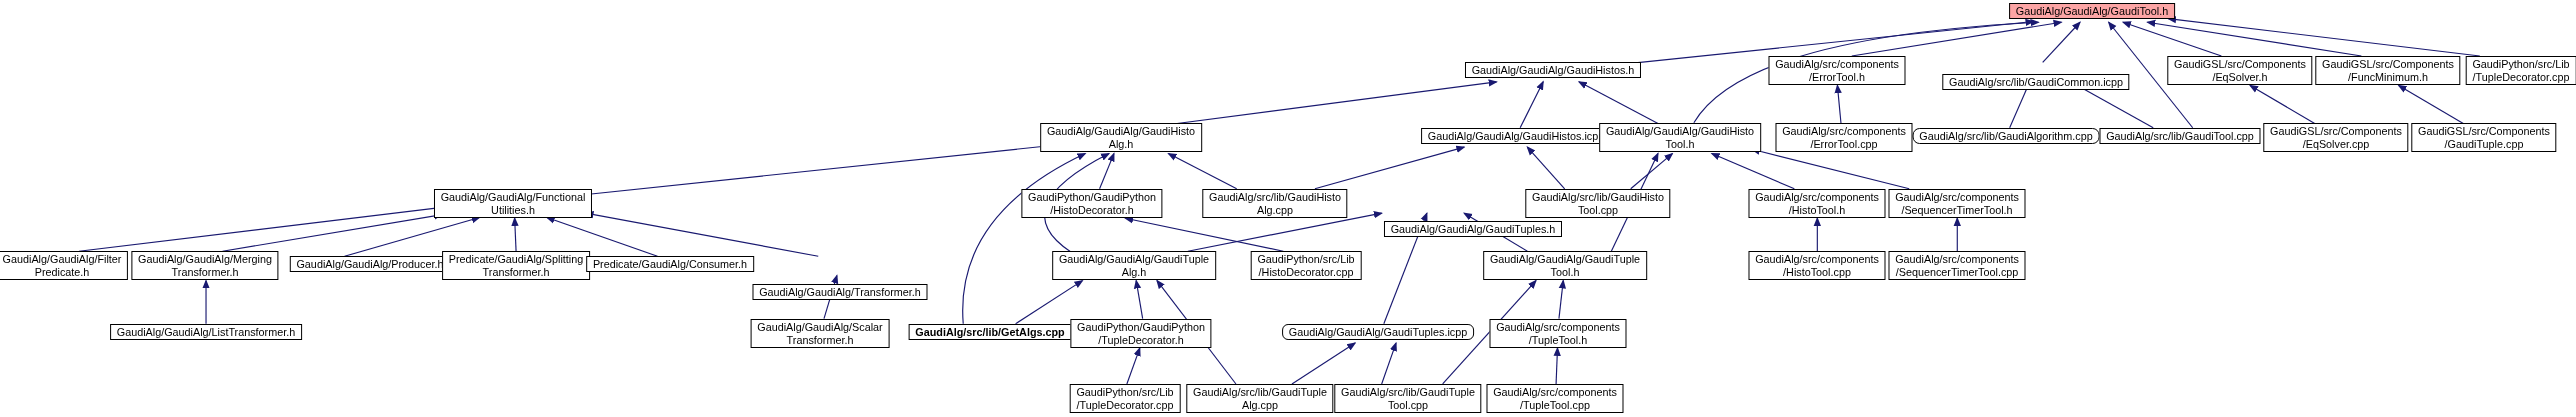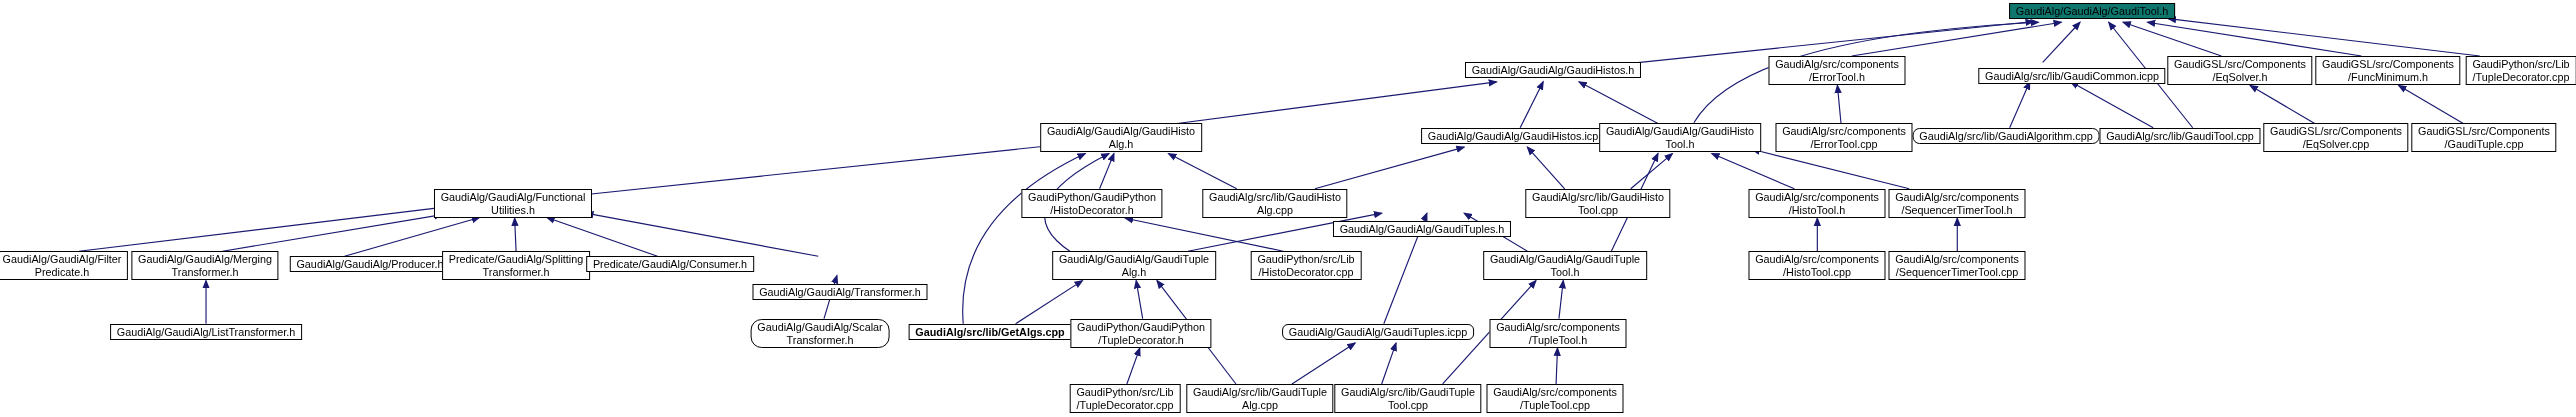--- a/index.html
+++ b/index.html
@@ -26,21 +26,21 @@
     color: #000000;
     font-size: 10.8px;
     line-height: 13px;
     padding: 0.7px 5.7px;
     text-align: center;
     white-space: nowrap;
     box-sizing: border-box;
   }
   .node.bold { border-width: 1.4px; }
   .node.root {
-    background: #0f766e;
+    background: #fca5a5;
     border-width: 1.4px;
     font-weight: normal;
   }
 </style>
 </head>
 <body>
 
 <div id="canvas">
   <svg id="edges" viewBox="0 0 3589 581" xmlns="http://www.w3.org/2000/svg">
     <defs>
@@ -98,52 +98,52 @@
         <path d="M 2532 350 L 2532 304" fill="none" stroke="#191970" stroke-width="1.6" marker-end="url(#arrowhead)"></path>
         <path d="M 2727 350 L 2727 304" fill="none" stroke="#191970" stroke-width="1.6" marker-end="url(#arrowhead)"></path>
         <path d="M 1570 535 L 1588 485" fill="none" stroke="#191970" stroke-width="1.6" marker-end="url(#arrowhead)"></path>
         <path d="M 2168 535 L 2170 485" fill="none" stroke="#191970" stroke-width="1.6" marker-end="url(#arrowhead)"></path>
       </g>
   </svg>
   <div id="nodes">
       <div class="node root" style="left: 2092px; top: 2.9px;"><span>GaudiAlg/GaudiAlg/GaudiTool.h</span></div>
       <div class="node" style="left: 1553px; top: 62px;"><span>GaudiAlg/GaudiAlg/GaudiHistos.h</span></div>
       <div class="node" style="left: 1837px; top: 56px;"><span>GaudiAlg/src/components</span><br><span>/ErrorTool.h</span></div>
-      <div class="node" style="left: 2036px; top: 68px; margin-left: 36px;"><span>GaudiAlg/src/lib/GaudiCommon.icpp</span></div>
+      <div class="node" style="left: 2036px; top: 74px;"><span>GaudiAlg/src/lib/GaudiCommon.icpp</span></div>
       <div class="node" style="left: 2240px; top: 56px;"><span>GaudiGSL/src/Components</span><br><span>/EqSolver.h</span></div>
       <div class="node" style="left: 2388px; top: 56px;"><span>GaudiGSL/src/Components</span><br><span>/FuncMinimum.h</span></div>
       <div class="node" style="left: 2521px; top: 56px;"><span>GaudiPython/src/Lib</span><br><span>/TupleDecorator.cpp</span></div>
       <div class="node" style="left: 1121px; top: 123px;"><span>GaudiAlg/GaudiAlg/GaudiHisto</span><br><span>Alg.h</span></div>
       <div class="node" style="left: 1516px; top: 128px;"><span>GaudiAlg/GaudiAlg/GaudiHistos.icpp</span></div>
       <div class="node bold" style="left: 1680px; top: 123px;"><span>GaudiAlg/GaudiAlg/GaudiHisto</span><br><span>Tool.h</span></div>
       <div class="node bold" style="left: 1844px; top: 123px;"><span>GaudiAlg/src/components</span><br><span>/ErrorTool.cpp</span></div>
       <div class="node" style="left: 2006px; top: 128px; border-radius: 7px;"><span>GaudiAlg/src/lib/GaudiAlgorithm.cpp</span></div>
       <div class="node" style="left: 2180px; top: 128px;"><span>GaudiAlg/src/lib/GaudiTool.cpp</span></div>
       <div class="node bold" style="left: 2336px; top: 123px;"><span>GaudiGSL/src/Components</span><br><span>/EqSolver.cpp</span></div>
       <div class="node bold" style="left: 2484px; top: 123px;"><span>GaudiGSL/src/Components</span><br><span>/GaudiTuple.cpp</span></div>
       <div class="node" style="left: 513px; top: 189px;"><span>GaudiAlg/GaudiAlg/Functional</span><br><span>Utilities.h</span></div>
       <div class="node" style="left: 1092px; top: 189px;"><span>GaudiPython/GaudiPython</span><br><span>/HistoDecorator.h</span></div>
       <div class="node" style="left: 1275px; top: 189px;"><span>GaudiAlg/src/lib/GaudiHisto</span><br><span>Alg.cpp</span></div>
-      <div class="node bold" style="left: 1422px; top: 194px; margin-top: 27px;"><span>GaudiAlg/GaudiAlg/GaudiTuples.h</span></div>
+      <div class="node bold" style="left: 1473px; top: 194px; margin-top: 27px;"><span>GaudiAlg/GaudiAlg/GaudiTuples.h</span></div>
       <div class="node" style="left: 1598px; top: 189px;"><span>GaudiAlg/src/lib/GaudiHisto</span><br><span>Tool.cpp</span></div>
       <div class="node" style="left: 1817px; top: 189px;"><span>GaudiAlg/src/components</span><br><span>/HistoTool.h</span></div>
       <div class="node" style="left: 1957px; top: 189px;"><span>GaudiAlg/src/components</span><br><span>/SequencerTimerTool.h</span></div>
       <div class="node" style="left: 62px; top: 251px;"><span>GaudiAlg/GaudiAlg/Filter</span><br><span>Predicate.h</span></div>
       <div class="node" style="left: 205px; top: 251px;"><span>GaudiAlg/GaudiAlg/Merging</span><br><span>Transformer.h</span></div>
       <div class="node" style="left: 329px; top: 256px; margin-left: 41px;"><span>GaudiAlg/GaudiAlg/Producer.h</span></div>
       <div class="node" style="left: 516px; top: 251px;"><span>Predicate/GaudiAlg/Splitting</span><br><span>Transformer.h</span></div>
       <div class="node" style="left: 670px; top: 256px;"><span>Predicate/GaudiAlg/Consumer.h</span></div>
       <div class="node" style="left: 840px; top: 256px; margin-top: 28px;"><span>GaudiAlg/GaudiAlg/Transformer.h</span></div>
       <div class="node" style="left: 1134px; top: 251px;"><span>GaudiAlg/GaudiAlg/GaudiTuple</span><br><span>Alg.h</span></div>
       <div class="node" style="left: 1306px; top: 251px;"><span>GaudiPython/src/Lib</span><br><span>/HistoDecorator.cpp</span></div>
       <div class="node" style="left: 1565px; top: 251px;"><span>GaudiAlg/GaudiAlg/GaudiTuple</span><br><span>Tool.h</span></div>
       <div class="node" style="left: 1817px; top: 251px;"><span>GaudiAlg/src/components</span><br><span>/HistoTool.cpp</span></div>
       <div class="node" style="left: 1957px; top: 251px;"><span>GaudiAlg/src/components</span><br><span>/SequencerTimerTool.cpp</span></div>
       <div class="node bold" style="left: 206px; top: 324px; text-align: right;"><span>GaudiAlg/GaudiAlg/ListTransformer.h</span></div>
-      <div class="node" style="left: 820px; top: 319px; border-radius: 11px;"><span>GaudiAlg/GaudiAlg/Scalar</span><br><span>Transformer.h</span></div>
+      <div class="node" style="left: 820px; top: 319px;"><span>GaudiAlg/GaudiAlg/Scalar</span><br><span>Transformer.h</span></div>
       <div class="node" style="left: 990px; top: 324px; font-weight: bold;"><span>GaudiAlg/src/lib/GetAlgs.cpp</span></div>
       <div class="node" style="left: 1141px; top: 319px;"><span>GaudiPython/GaudiPython</span><br><span>/TupleDecorator.h</span></div>
       <div class="node" style="left: 1378px; top: 324px; border-radius: 6px;"><span>GaudiAlg/GaudiAlg/GaudiTuples.icpp</span></div>
       <div class="node" style="left: 1558px; top: 319px;"><span>GaudiAlg/src/components</span><br><span>/TupleTool.h</span></div>
       <div class="node" style="left: 1125px; top: 384px;"><span>GaudiPython/src/Lib</span><br><span>/TupleDecorator.cpp</span></div>
       <div class="node" style="left: 1260px; top: 384px;"><span>GaudiAlg/src/lib/GaudiTuple</span><br><span>Alg.cpp</span></div>
       <div class="node" style="left: 1408px; top: 384px;"><span>GaudiAlg/src/lib/GaudiTuple</span><br><span>Tool.cpp</span></div>
       <div class="node" style="left: 1555px; top: 384px;"><span>GaudiAlg/src/components</span><br><span>/TupleTool.cpp</span></div>
     </div>
 </div>

